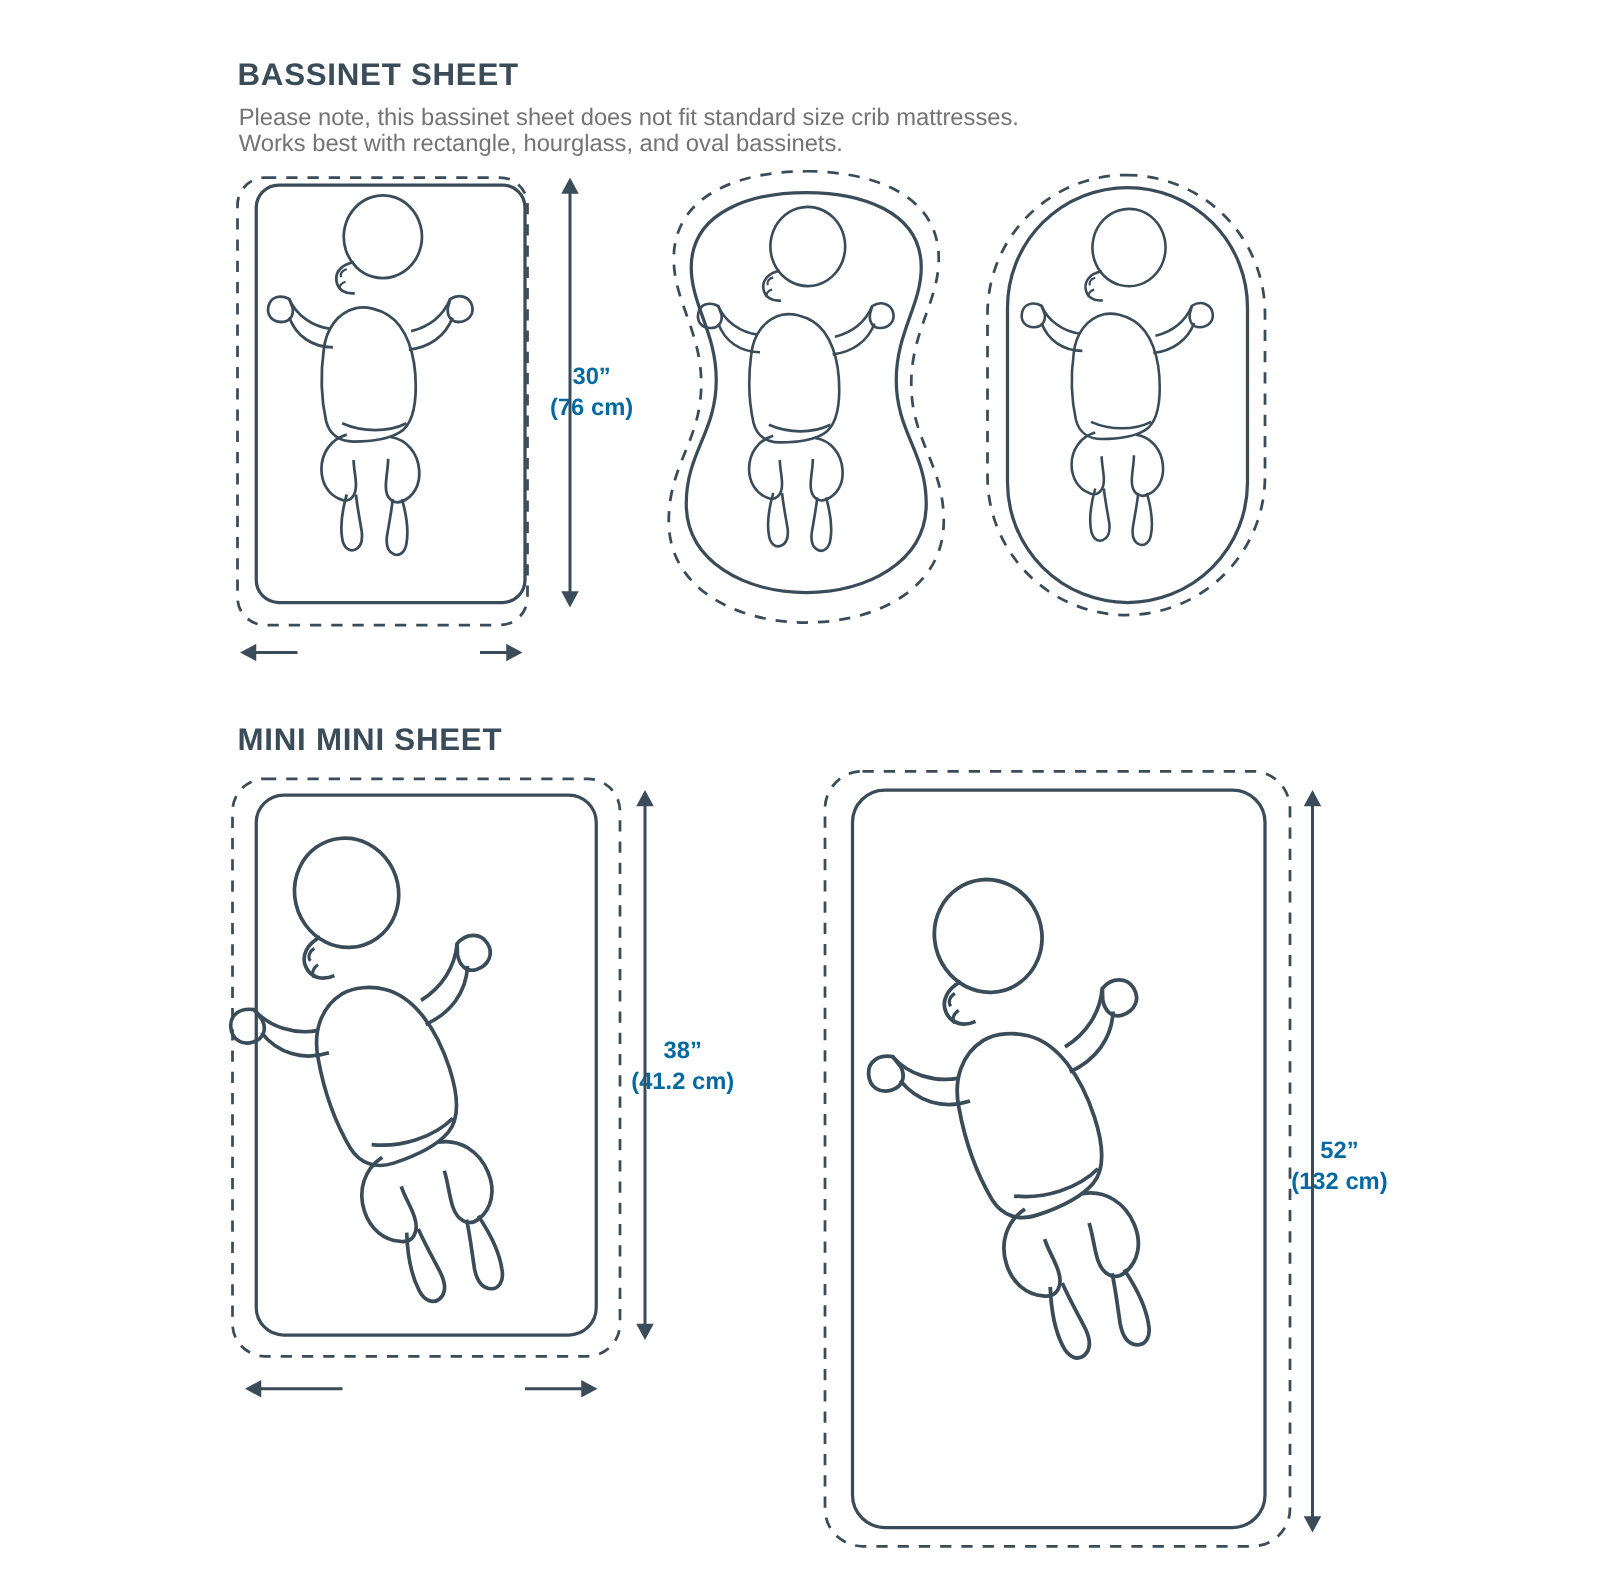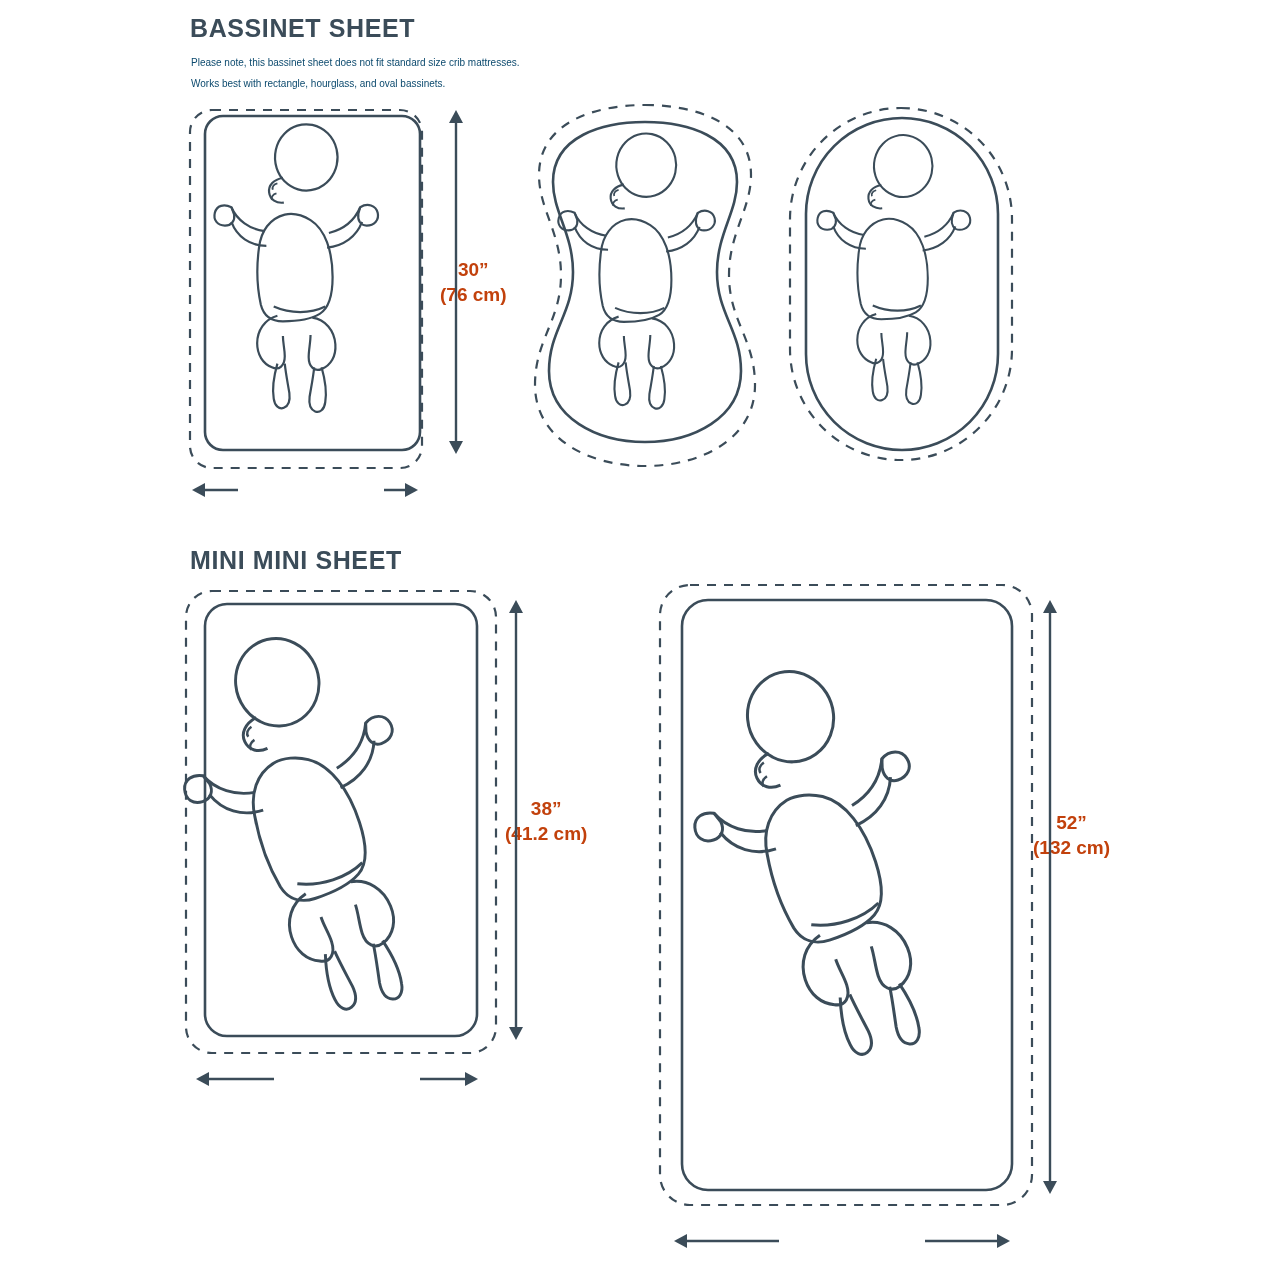--- a/index.html
+++ b/index.html
@@ -11,41 +11,42 @@
     width: 1284px;
     height: 1263px;
     position: relative;
     font-family: "Liberation Sans", sans-serif;
     color: #384a56;
     overflow: hidden;
   }
   .stage {
     position: absolute;
     inset: 0;
+    margin-top: 32px;
   }
   .section-title {
     position: absolute;
     font-size: 25px;
     font-weight: bold;
     letter-spacing: 0.6px;
     color: #3b4c59;
     white-space: nowrap;
   }
   .note {
     position: absolute;
-    font-size: 10px;
+    font-size: 19px;
     line-height: 21px;
-    color: #0c4a6e;
+    color: #737373;
     white-space: pre-line;
   }
   .dim-label {
     position: absolute;
     font-size: 19px;
     font-weight: bold;
-    color: #c2410c;
+    color: #0369a1;
     white-space: pre-line;
     line-height: 25px;
   }
   .dim-label.center {
     text-align: center;
   }
   svg { display: block; }
   .svg-layer {
     position: absolute;
     left: 0; top: 0;
@@ -70,21 +71,21 @@
   <div class="dim-label" style="left:248px; top:479px;">16”  (40 cm)</div>
 
   <div class="section-title" style="left:190px; top:546px;">MINI MINI SHEET</div>
 
   <div class="dim-label center" style="left:505px; top:796px;">38”
 (41.2 cm)</div>
 
   <div class="dim-label" style="left:283px; top:1065px;">24”  (61 cm)</div>
 
 
-  <div class="dim-label center" style="left:1033px; top:810px;">52”
+  <div class="dim-label center" style="left:1033px; top:876px;">52”
 (132 cm)</div>
 
   <div class="dim-label" style="left:788px; top:1228px;">28”  (71 cm)</div>
 
   <svg class="svg-layer" viewBox="0 0 1284 1263" xmlns="http://www.w3.org/2000/svg">
     <defs>
       <g id="baby-upright">
 
         <path d="M-22,-118 a34,36 0 1,1 0.1,0.1 Z" fill="none" stroke="#3b4c59" stroke-width="2.4"></path>
         <path d="M-24,-122 c-10,2 -16,8 -15,16 c1,8 8,12 16,11" fill="none" stroke="#3b4c59" stroke-width="2.4"></path>

